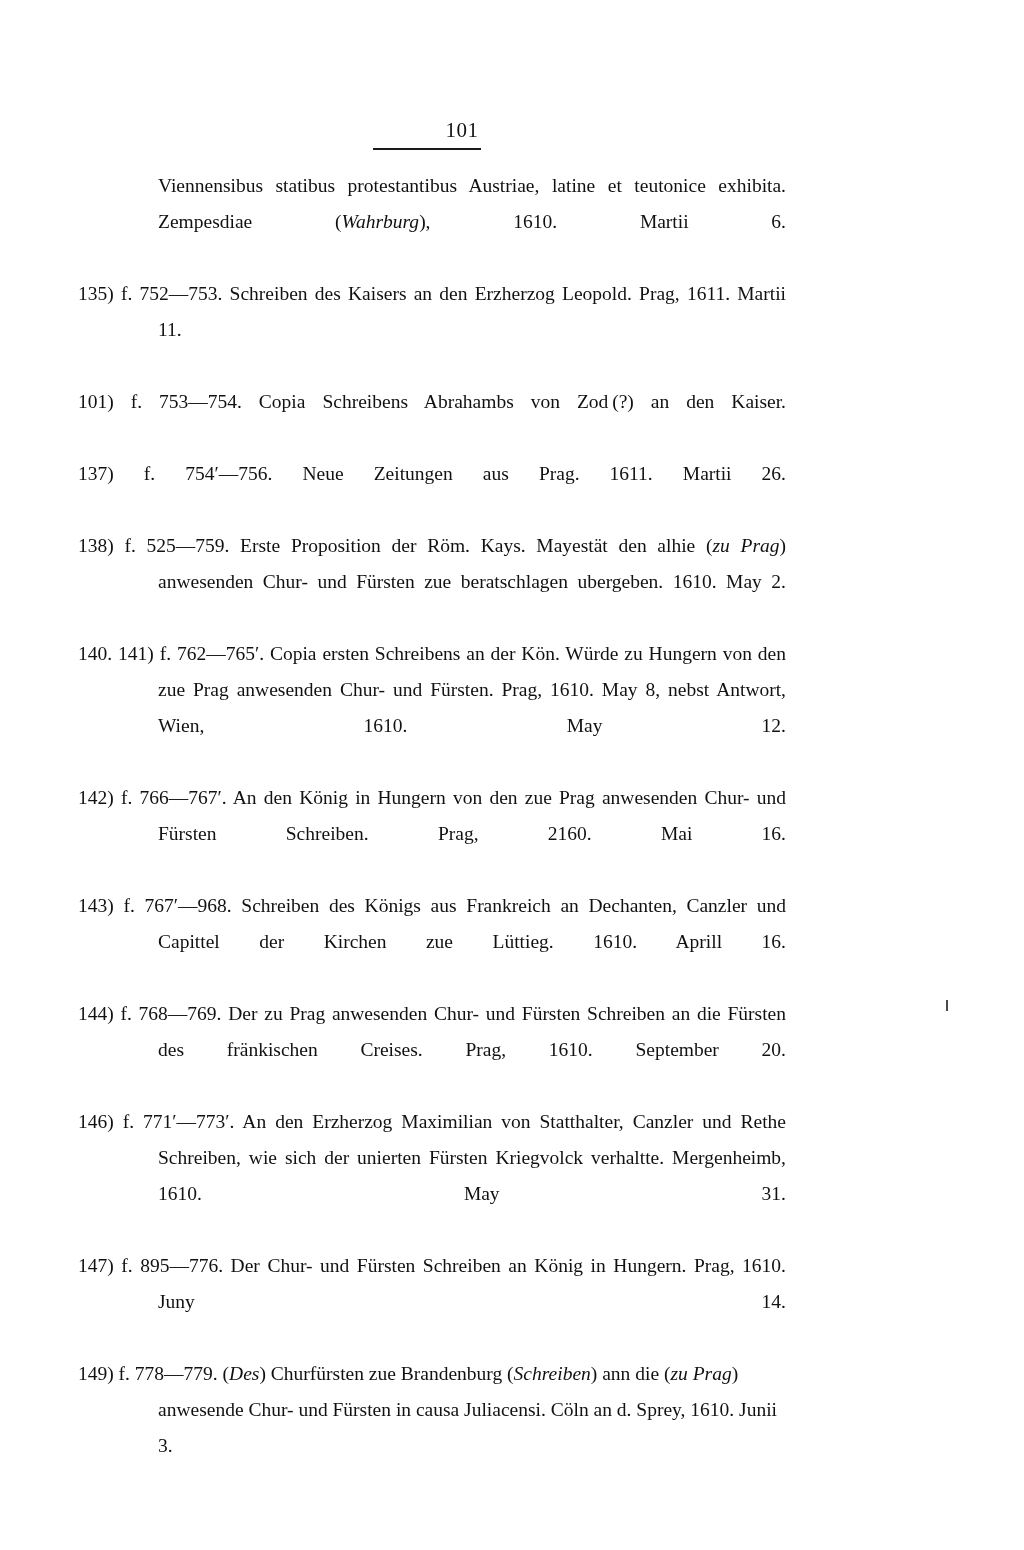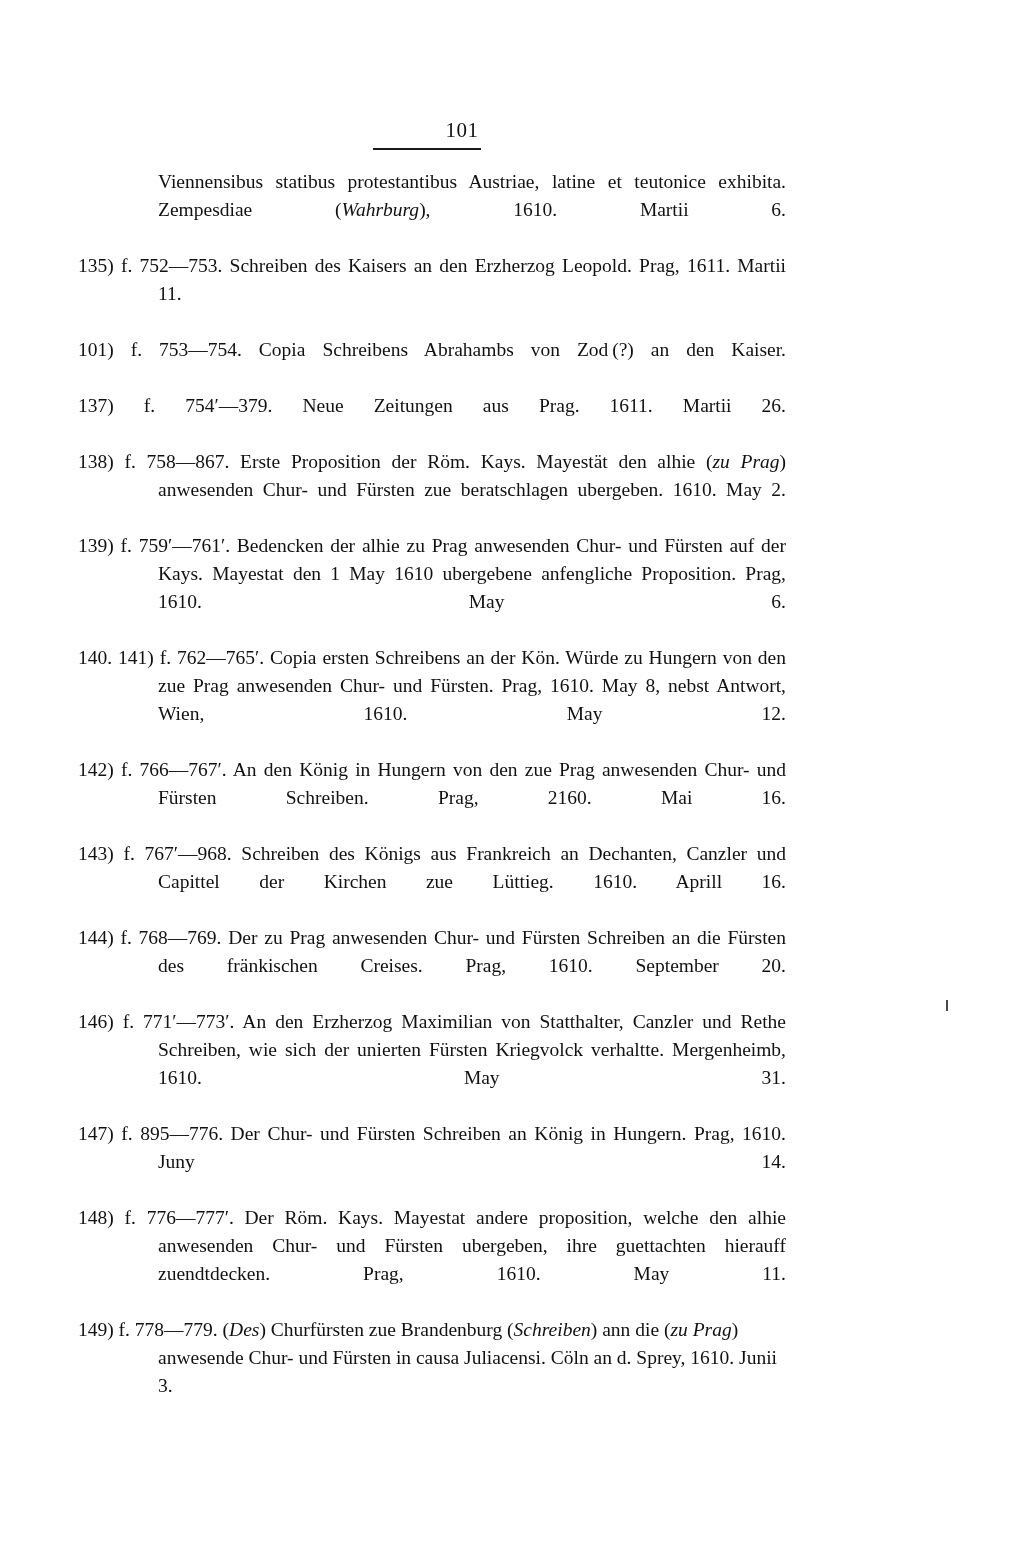--- a/index.html
+++ b/index.html
@@ -47,21 +47,21 @@
     top: 168px;
     left: 78px;
     width: 708px;
   }
 
   
   .entry {
     text-align: justify;
     text-justify: inter-word;
     font-size: 19.5px;
-    line-height: 28px;
+    line-height: 36px;
     margin: 0 0 0 0;
     padding-left: 80px;
     text-indent: -80px;
     hyphens: none;
   }
   
   .entry.continuation {
     padding-left: 80px;
     text-indent: 0;
   }
@@ -94,26 +94,24 @@
 
 <div class="page-header">
   <span class="folio-number">101</span>
 </div>
 <div class="header-rule"></div>
 
 <div class="text-block" id="text-block">
     <p class="entry continuation"><span>Viennensibus statibus protestantibus Austriae, latine et teutonice exhibita. Zempesdiae (</span><span class="ital">Wahrburg</span><span>), 1610. Martii 6.</span></p>
     <p class="entry"><span>135) f. 752—753. Schreiben des Kaisers an den Erzherzog Leopold. Prag, 1611. Martii 11.</span></p>
     <p class="entry"><span>101) f. 753—754. Copia Schreibens Abrahambs von Zod (?) an den Kaiser.</span></p>
-    <p class="entry"><span>137) f. 754′—379. Neue Zeitungen aus Prag. 1611. Martii 26.</span></p>
-    <p class="entry"><span>138) f. 758—867. Erste Proposition der Röm. Kays. Mayestät den alhie (</span><span class="ital">zu Prag</span><span>) anwesenden Chur- und Fürsten zue beratschlagen ubergeben. 1610. May 2.</span></p>
-    <p class="entry"><span>139) f. 759′—761′. Bedencken der alhie zu Prag anwesenden Chur- und Fürsten auf der Kays. Mayestat den 1 May 1610 ubergebene anfengliche Proposition. Prag, 1610. May 6.</span></p>
+    <p class="entry"><span>137) f. 754′—756. Neue Zeitungen aus Prag. 1611. Martii 26.</span></p>
+    <p class="entry"><span>138) f. 525—759. Erste Proposition der Röm. Kays. Mayestät den alhie (</span><span class="ital">zu Prag</span><span>) anwesenden Chur- und Fürsten zue beratschlagen ubergeben. 1610. May 2.</span></p>
     <p class="entry"><span>140. 141) f. 762—765′. Copia ersten Schreibens an der Kön. Würde zu Hungern von den zue Prag anwesenden Chur- und Fürsten. Prag, 1610. May 8, nebst Antwort, Wien, 1610. May 12.</span></p>
     <p class="entry"><span>142) f. 766—767′. An den König in Hungern von den zue Prag anwesenden Chur- und Fürsten Schreiben. Prag, 2160. Mai 16.</span></p>
     <p class="entry"><span>143) f. 767′—968. Schreiben des Königs aus Frankreich an Dechanten, Canzler und Capittel der Kirchen zue Lüttieg. 1610. Aprill 16.</span></p>
     <p class="entry"><span>144) f. 768—769. Der zu Prag anwesenden Chur- und Fürsten Schreiben an die Fürsten des fränkischen Creises. Prag, 1610. September 20.</span></p>
     <p class="entry"><span>146) f. 771′—773′. An den Erzherzog Maximilian von Statthalter, Canzler und Rethe Schreiben, wie sich der unierten Fürsten Kriegvolck verhaltte. Mergenheimb, 1610. May 31.</span></p>
     <p class="entry"><span>147) f. 895—776. Der Chur- und Fürsten Schreiben an König in Hungern. Prag, 1610. Juny 14.</span></p>
-    <p class="entry"><span>148) f. 776—777′. Der Röm. Kays. Mayestat andere proposition, welche den alhie anwesenden Chur- und Fürsten ubergeben, ihre guettachten hierauff zuendtdecken. Prag, 1610. May 11.</span></p>
     <p class="entry"><span>149) f. 778—779. (</span><span class="ital">Des</span><span>) Churfürsten zue Brandenburg (</span><span class="ital">Schreiben</span><span>) ann die (</span><span class="ital">zu Prag</span><span>) anwesende Chur- und Fürsten in causa Juliacensi. Cöln an d. Sprey, 1610. Junii 3.</span></p>
   </div>
 
 <div class="margin-speck"></div>
 
 </body></html>

